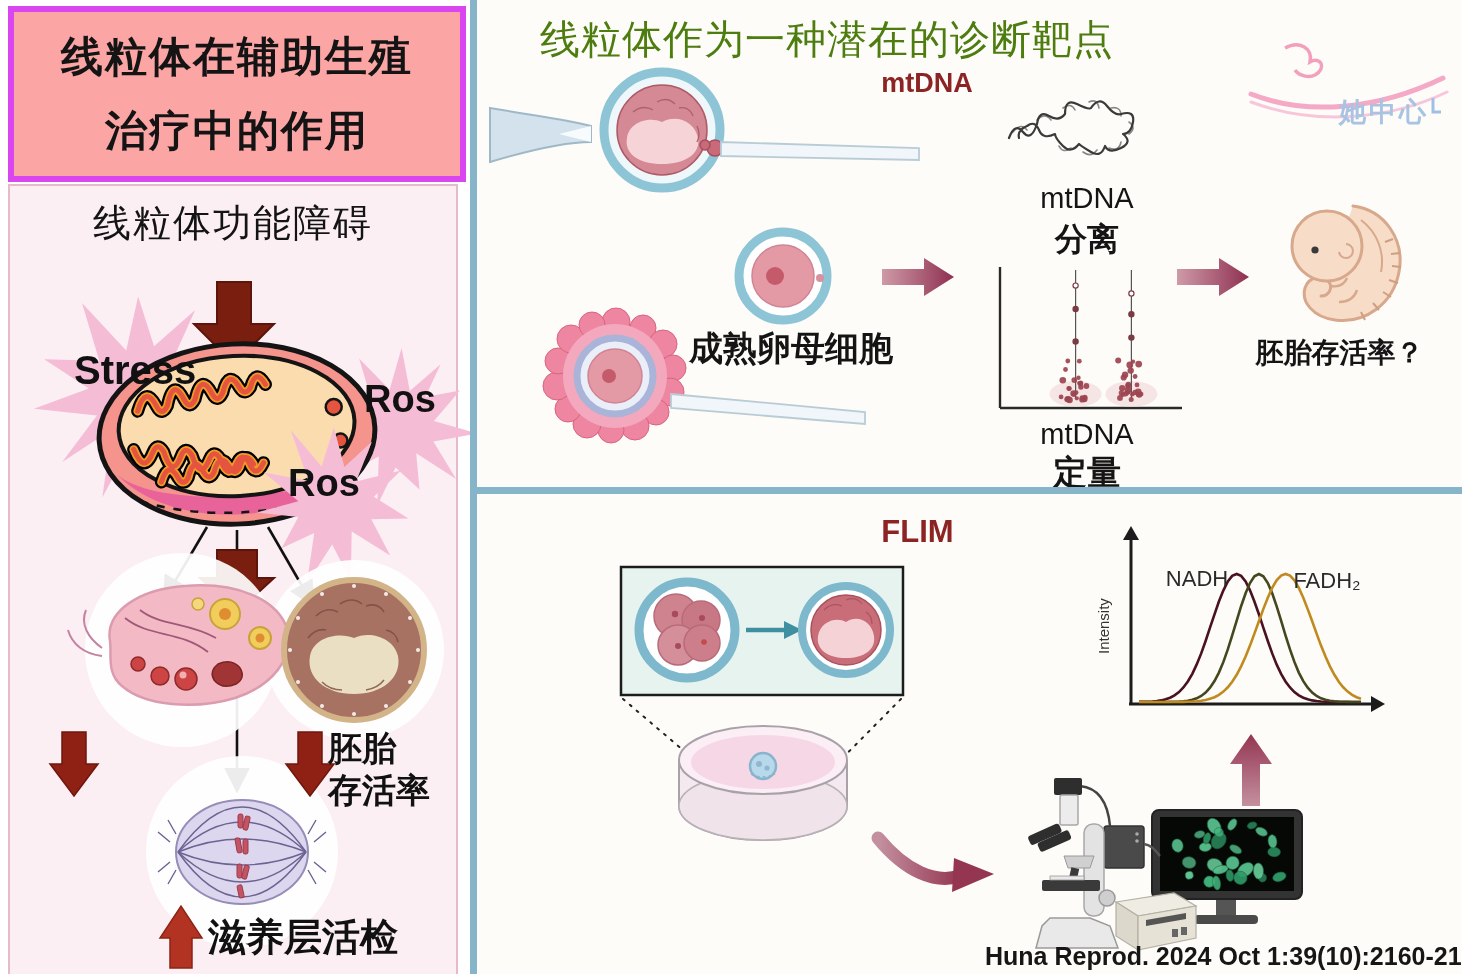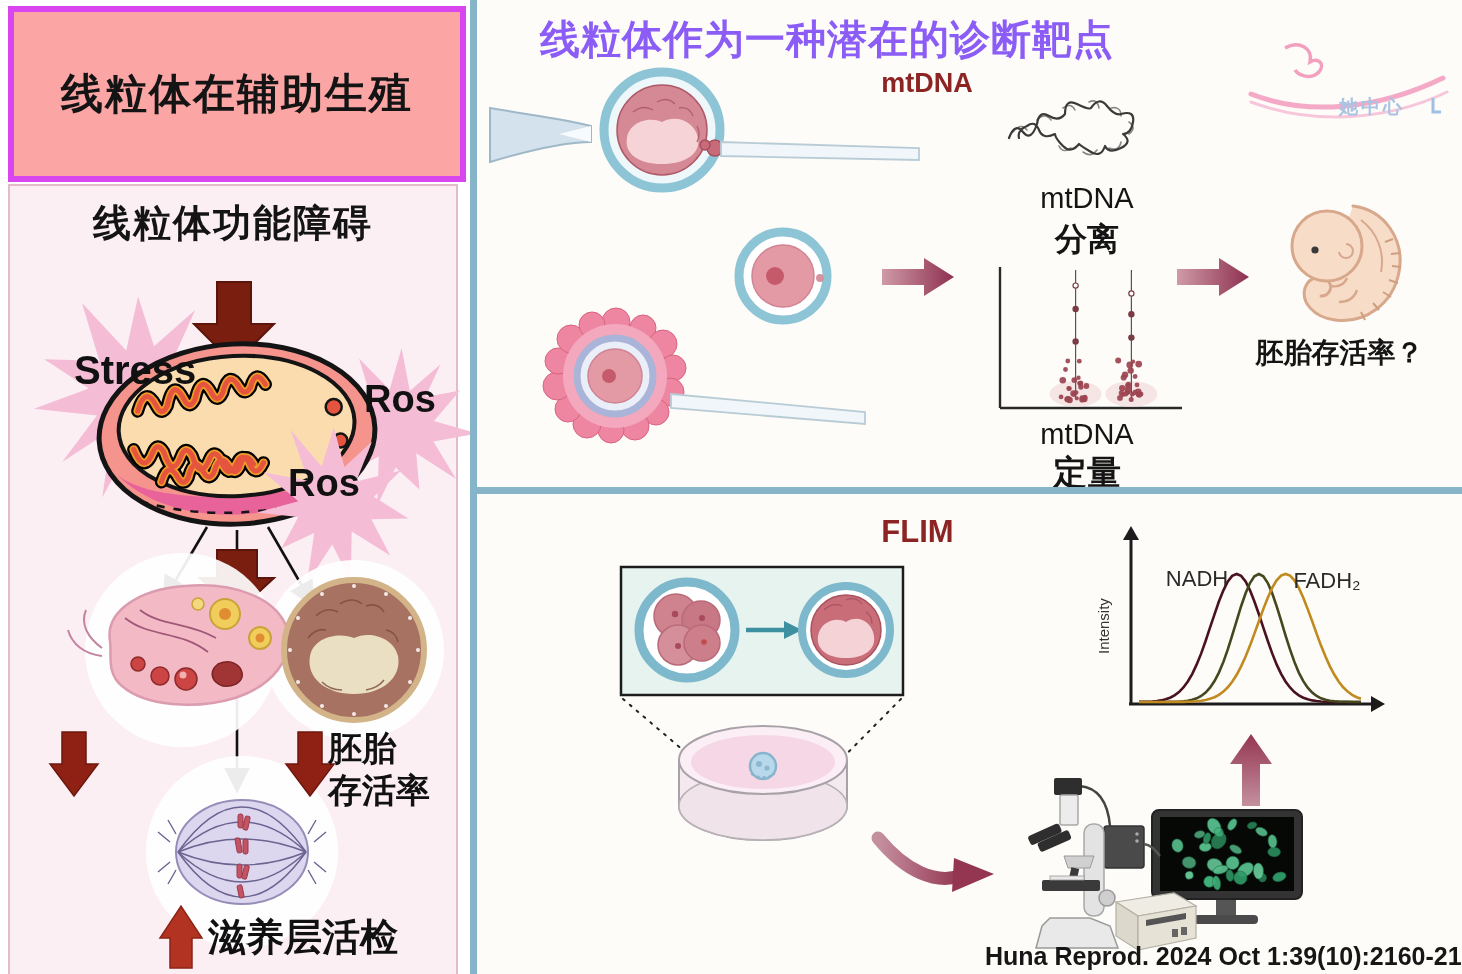--- a/index.html
+++ b/index.html
@@ -7,47 +7,48 @@
   .abs{position:absolute;}
   svg{display:block;overflow:visible;}
   svg text{font-family:"Liberation Sans","DejaVu Sans",sans-serif;}
 
   
   .left-header{left:8px;top:6px;width:446px;height:164px;background:#fca5a5;border:6px solid #d946ef;
     display:flex;flex-direction:column;align-items:center;justify-content:center;gap:18px;
     font-size:42px;font-weight:700;color:#141414;letter-spacing:2px;}
   .left-panel{left:8px;top:184px;width:446px;height:790px;background:#fbeff4;border:2px solid #e5bac9;}
   .left-panel h2{position:absolute;top:12px;left:0;width:100%;margin:0;text-align:center;
-    font-size:38px;font-weight:700;color:#141414;letter-spacing:2px;}
+    font-size:38px;font-weight:400;color:#141414;letter-spacing:2px;}
   .lbl{position:absolute;font-weight:700;color:#111;white-space:nowrap;}
 
   
   .panel-tr{left:470px;top:0;width:992px;height:487px;background:#fdfcf8;border-left:7px solid #86b5ca;}
   .divider{left:470px;top:487px;width:992px;height:7px;background:#86b5ca;}
   .panel-br{left:470px;top:494px;width:992px;height:480px;background:#fdfcf8;border-left:7px solid #86b5ca;}
-  .tr-title{top:12px;left:0;width:700px;text-align:center;font-size:40px;font-weight:700;color:#8b5cf6;letter-spacing:1px;}
+  .tr-title{top:12px;left:0;width:700px;text-align:center;font-size:40px;font-weight:400;color:#4d7c0f;letter-spacing:1px;}
   .darkred{color:#8c2424;font-weight:700;}
   .cn{font-weight:700;color:#141414;white-space:nowrap;}
   .center{text-align:center;}
 
   
   .logo{left:770px;top:42px;width:205px;height:82px;}
   .logo .wordmark{position:absolute;left:18px;top:14px;font-size:40px;font-weight:700;font-style:italic;letter-spacing:0;}
   .logo .blue{color:#1d5fae;} .logo .pink{color:#ef7fae;}
-  .logo .sub{position:absolute;left:92px;top:52px;font-size:19px;font-weight:700;color:#a9c3e3;letter-spacing:3px;}
+  .logo .sub{position:absolute;left:92px;top:52px;font-size:27px;font-weight:700;color:#a9c3e3;letter-spacing:3px;}
 
   .citation{font-size:25px;font-weight:700;color:#161616;white-space:nowrap;}
 </style>
 </head>
 <body>
 
 <div class="canvas">
 
   <section class="abs left-header">
     <div>线粒体在辅助生殖</div>
+    <div>治疗中的作用</div>
   </section>
 
   <section class="abs left-panel">
     <h2>线粒体功能障碍</h2>
 
     <svg class="abs" style="left:0;top:0;" width="446" height="790" viewBox="0 0 446 790">
 
       <polygon class="starburst" fill="#f5bcd6" points="128.1,110.4 144.1,160.2 185.2,124.1 160.3,179.3 206.3,165.6 180.8,198.6 227.1,225.4 168.5,226.0 212.1,273.9 153.2,253.6 153.3,295.5 125.0,250.5 92.3,311.6 102.0,243.5 52.2,275.9 87.0,229.4 23.9,222.8 78.8,202.6 34.2,173.2 89.3,174.8 72.0,116.9 116.2,164.4"></polygon>
       <polygon class="starburst" fill="#f5bcd6" points="391.6,161.9 399.8,205.0 430.6,178.3 415.3,210.9 450.0,204.6 423.9,235.1 467.5,247.5 423.4,255.6 446.1,292.9 406.2,267.3 409.5,303.4 385.6,281.4 367.2,319.7 368.8,270.6 339.6,285.4 355.0,255.1 300.7,250.0 350.9,233.1 314.2,206.1 362.2,216.2 349.1,172.4 379.6,203.7"></polygon>
 
@@ -197,20 +198,21 @@
       <circle cx="218" cy="77" r="5" fill="#c96a78" stroke="#a44e5e" stroke-width="1.5"></circle>
       <polygon points="234,74 432,80 432,92 234,88" fill="#f0f6f9" stroke="#b9ccd6" stroke-width="1.8"></polygon>
     </svg>
 
     <svg class="abs" style="left:250px;top:226px;" width="115" height="105" viewBox="0 0 115 105">
       <circle cx="56" cy="50" r="44" fill="#ffffff" stroke="#8ec5d6" stroke-width="9"></circle>
       <circle cx="56" cy="50" r="31" fill="#e39aa5" stroke="#d08494" stroke-width="1.5"></circle>
       <circle cx="48" cy="50" r="9" fill="#c55a6b"></circle>
       <circle cx="93" cy="52" r="4" fill="#d8919e"></circle>
     </svg>
+    <span class="abs cn" style="left:212px;top:326px;font-size:34px;">成熟卵母细胞</span>
 
     <svg class="abs" style="left:66px;top:314px;" width="240" height="132" viewBox="0 0 240 132">
       <g fill="#ee86a2" stroke="#d9647f" stroke-width="1">
         <circle cx="73" cy="8" r="14"></circle>
           <circle cx="100" cy="14" r="13"></circle>
           <circle cx="120" cy="30" r="14"></circle>
           <circle cx="130" cy="54" r="13"></circle>
         <circle cx="127" cy="78" r="14"></circle>
           <circle cx="113" cy="98" r="13"></circle>
           <circle cx="92" cy="112" r="14"></circle>

